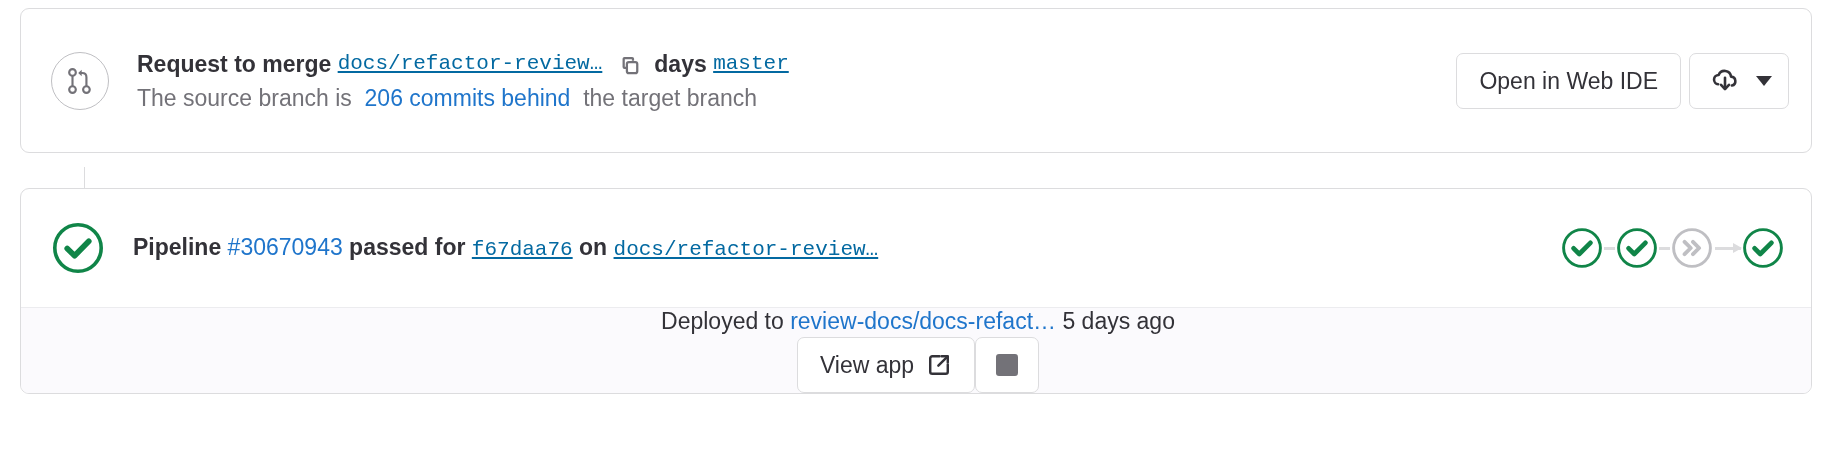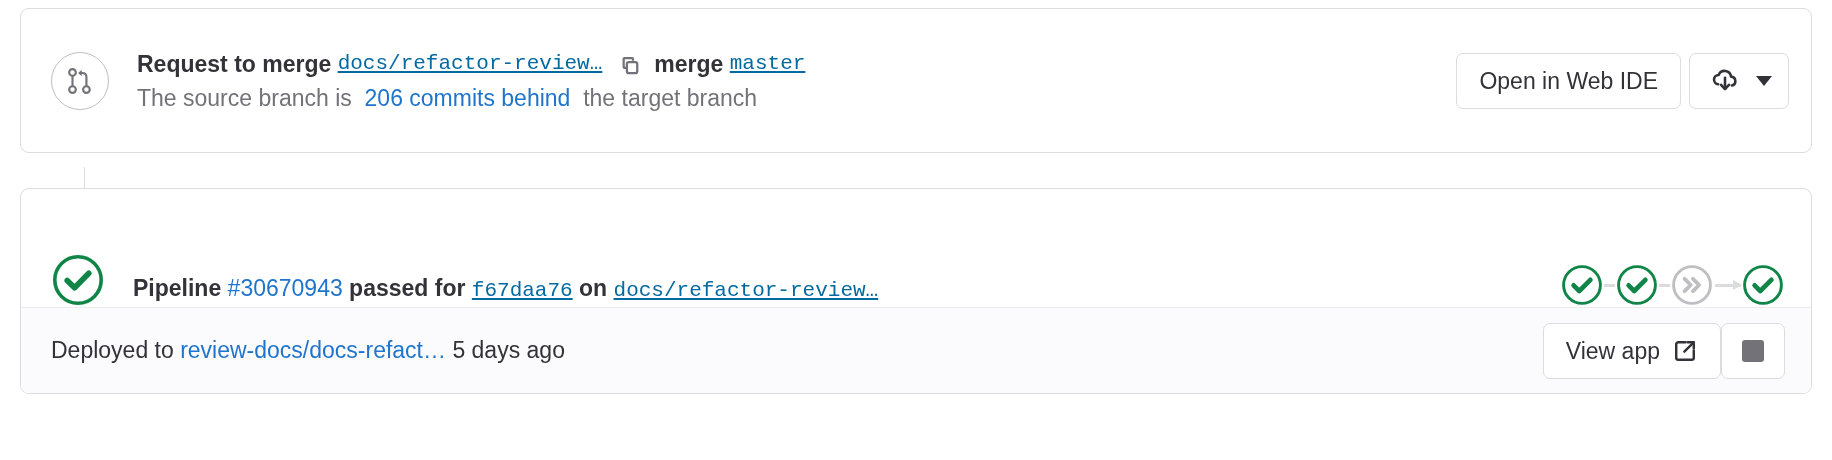--- a/index.html
+++ b/index.html
@@ -147,21 +147,21 @@
 
   
   .pipeline-card {
     margin-top: 35px;
     overflow: hidden;
   }
 
   .pipeline-row {
     height: 118px;
     display: flex;
-    align-items: flex-end;
+    align-items: center;
     padding: 0 26px 0 30px;
   }
 
   .status-circle {
     flex: 0 0 auto;
     width: 54px;
     height: 54px;
     margin-right: 28px;
     display: flex;
     align-items: center;
@@ -220,20 +220,21 @@
   }
 
   
   .deploy-row {
     border-top: 1px solid #ececef;
     background: #fbfafd;
     height: 85px;
     display: flex;
     align-items: center;
     padding: 0 26px 0 30px;
+    flex-direction: column;
   }
   .deploy-text {
     flex: 1 1 auto;
     font-size: 23px;
     color: #333238;
     white-space: nowrap;
   }
   .deploy-actions {
     flex: 0 0 auto;
     display: flex;
@@ -272,21 +273,21 @@
       <div class="mr-line1">
         <span class="bold">Request to merge</span>
         <span>&nbsp;</span>
         <a class="mono" href="#">docs/refactor-review…</a>
         <button class="copy-btn" title="Copy branch name">
           <svg width="24" height="24" viewBox="0 0 16 16" aria-hidden="true">
             <path d="M5 2.6h5.1a1.3 1.3 0 0 1 1.3 1.3v1.2h-1.5V4.1H5.2V9.1h1.1v1.5H5A1.3 1.3 0 0 1 3.7 9.3V3.9A1.3 1.3 0 0 1 5 2.6z" fill="#737278"></path>
             <rect x="6.6" y="6.1" width="6.9" height="7.3" rx="1.3" fill="none" stroke="#737278" stroke-width="1.5"></rect>
           </svg>
         </button>
-        <span class="bold">merge</span>
+        <span class="bold">days</span>
         <span>&nbsp;</span>
         <a class="mono" href="#">master</a>
       </div>
       <div class="mr-line2">
         <span>The source branch is</span>
         <span>&nbsp;</span><a class="link" href="#">206 commits behind</a><span>&nbsp;</span>
         <span>the target branch</span>
       </div>
     </div>
 

